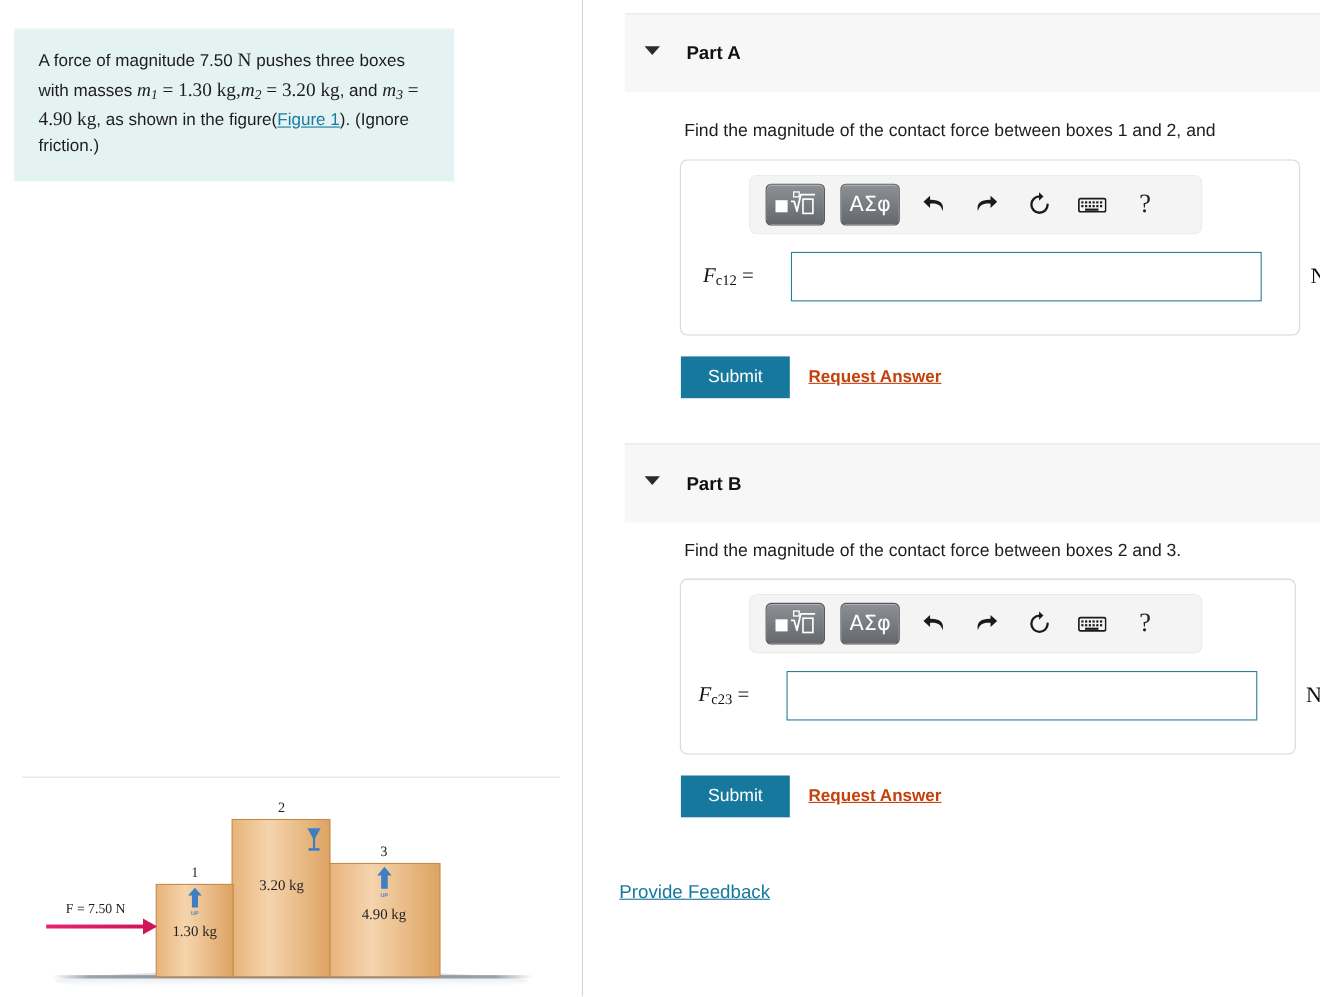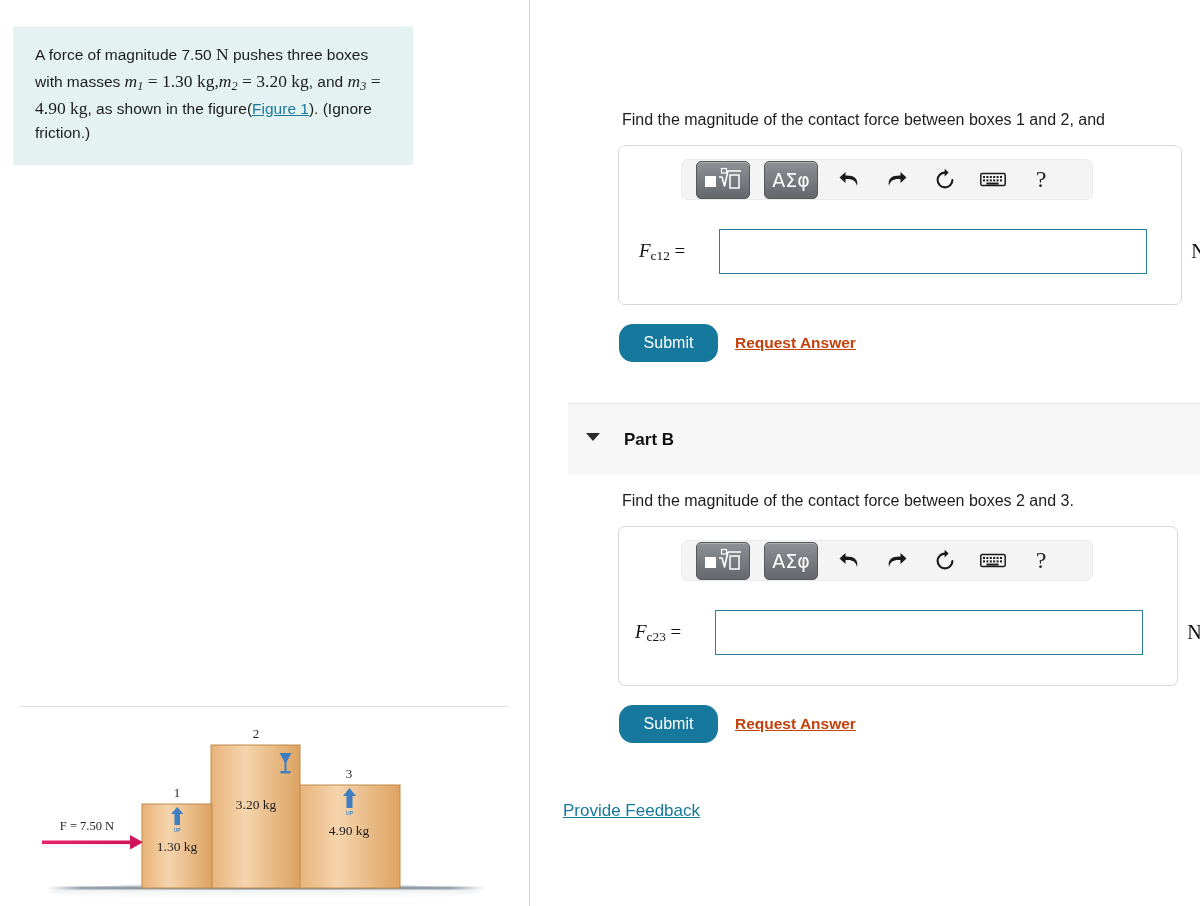--- a/index.html
+++ b/index.html
@@ -169,21 +169,21 @@
     left: 88px;
     width: 564px;
     border: 1px solid #d8d8d8;
     border-radius: 7px;
     background: #fff;
     box-sizing: border-box;
   }
   .toolbar {
     position: absolute;
     top: 13px;
-    height: 41px;
+    height: 54px;
     background: #f4f4f4;
     border: 1px solid #ebebeb;
     border-radius: 7px;
     box-sizing: border-box;
     display: flex;
     align-items: center;
     padding: 0 14px;
     gap: 14px;
   }
   .tool-btn {
@@ -247,21 +247,21 @@
     color: #111;
   }
 
   .btn-submit {
     position: absolute;
     width: 99px;
     height: 38px;
     background: #16789c;
     color: #fff;
     border: none;
-    border-radius: 14px;
+    border-radius: 0;
     font-size: 16px;
     font-family: "Liberation Sans", sans-serif;
     cursor: pointer;
   }
   .link-request {
     position: absolute;
     font-size: 15.5px;
     font-weight: bold;
     color: #c2410c;
     text-decoration: underline;
@@ -356,20 +356,24 @@
       <polygon points="130,119 143,126.3 130,133.6" fill="#d1135a"></polygon>
     </g>
     <text x="87" y="114" font-family="Liberation Serif, serif" font-size="12.5" fill="#1f1f1f" text-anchor="middle">F = 7.50 N</text>
   </svg>
 </div>
 
 <div id="vertical-divider"></div>
 
 <div id="right-pane">
 
+  <div class="part-header" style="top:12px;">
+    <span class="caret"></span>
+    <span class="part-label">Part A</span>
+  </div>
 
   <div class="part-question" style="top:110px;">Find the magnitude of the contact force between boxes 1 and 2, and</div>
 
   <div class="answer-box" style="top:145px; height:160px;">
     <div class="toolbar" style="left:62px; width:412px;">
       <div class="tool-btn">
         <svg width="40" height="26" viewBox="0 0 40 26">
           <rect x="2" y="9" width="11" height="11" fill="#ffffff"></rect>
           <path d="M16 10 L19 10 L21.5 19 L25 4 L38 4" stroke="#ffffff" stroke-width="1.6" fill="none" stroke-linejoin="round"></path>
           <rect x="27" y="8" width="9" height="13" fill="none" stroke="#ffffff" stroke-width="1.5"></rect>

